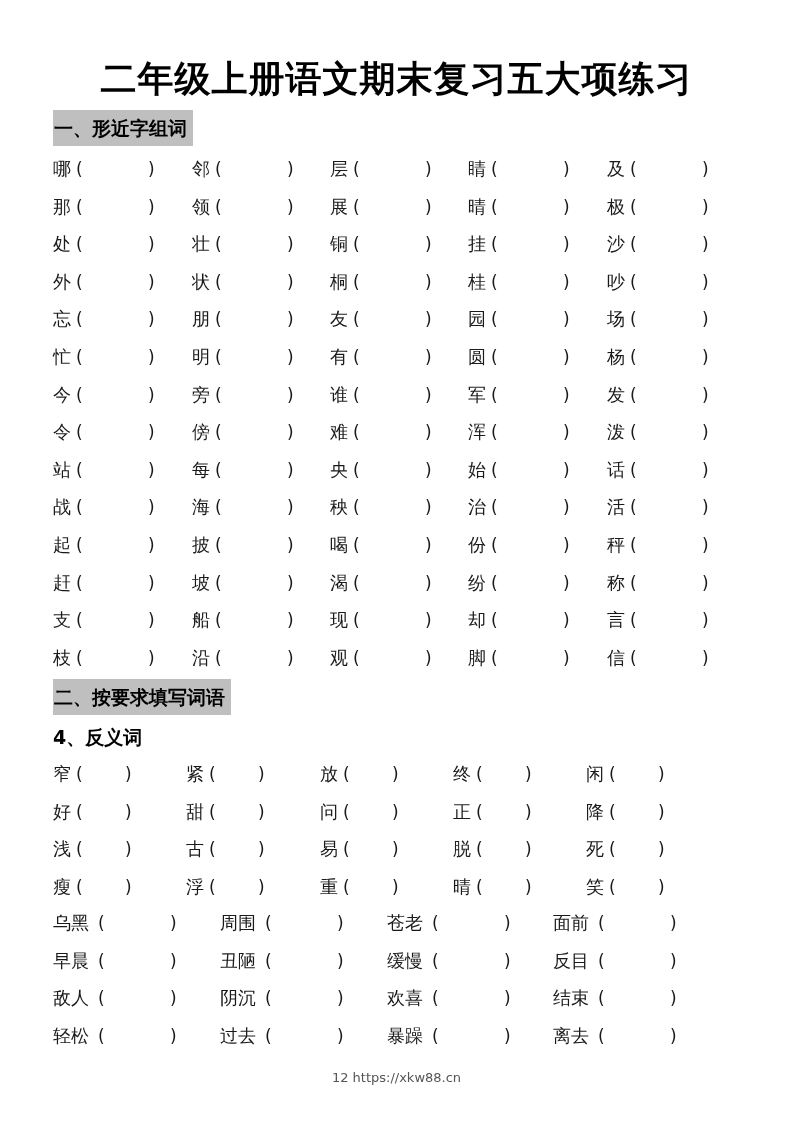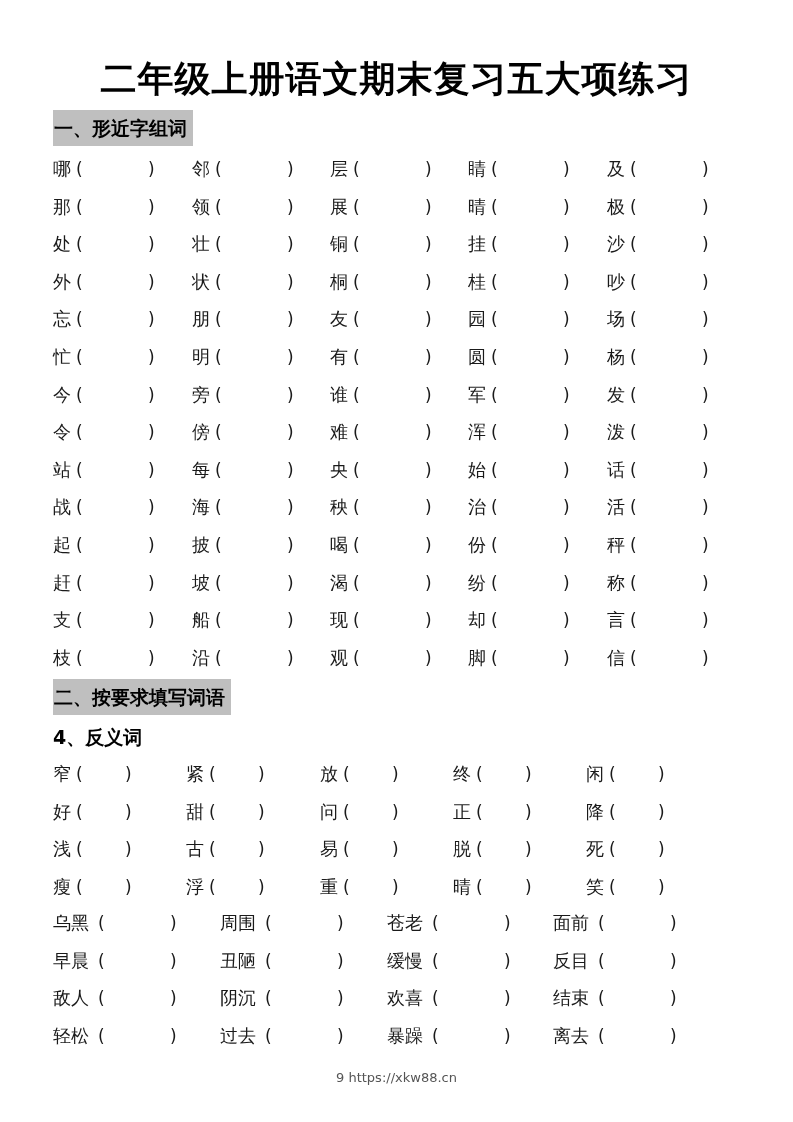--- a/index.html
+++ b/index.html
@@ -722,13 +722,13 @@
       </div>
       <div class="cell" style="left: 500px;">
         <span class="ch">离去</span>
         <span class="lp" style="left: 45px;">(</span>
         <input class="blank" type="text" style="left: 55px; width: 68px;">
         <span class="rp" style="left: 117px;">)</span>
       </div>
     </div>
   </div>
 
-<div class="footer">9 https://xkw88.cn</div>
+<div class="footer">12 https://xkw88.cn</div>
 
 </body></html>

